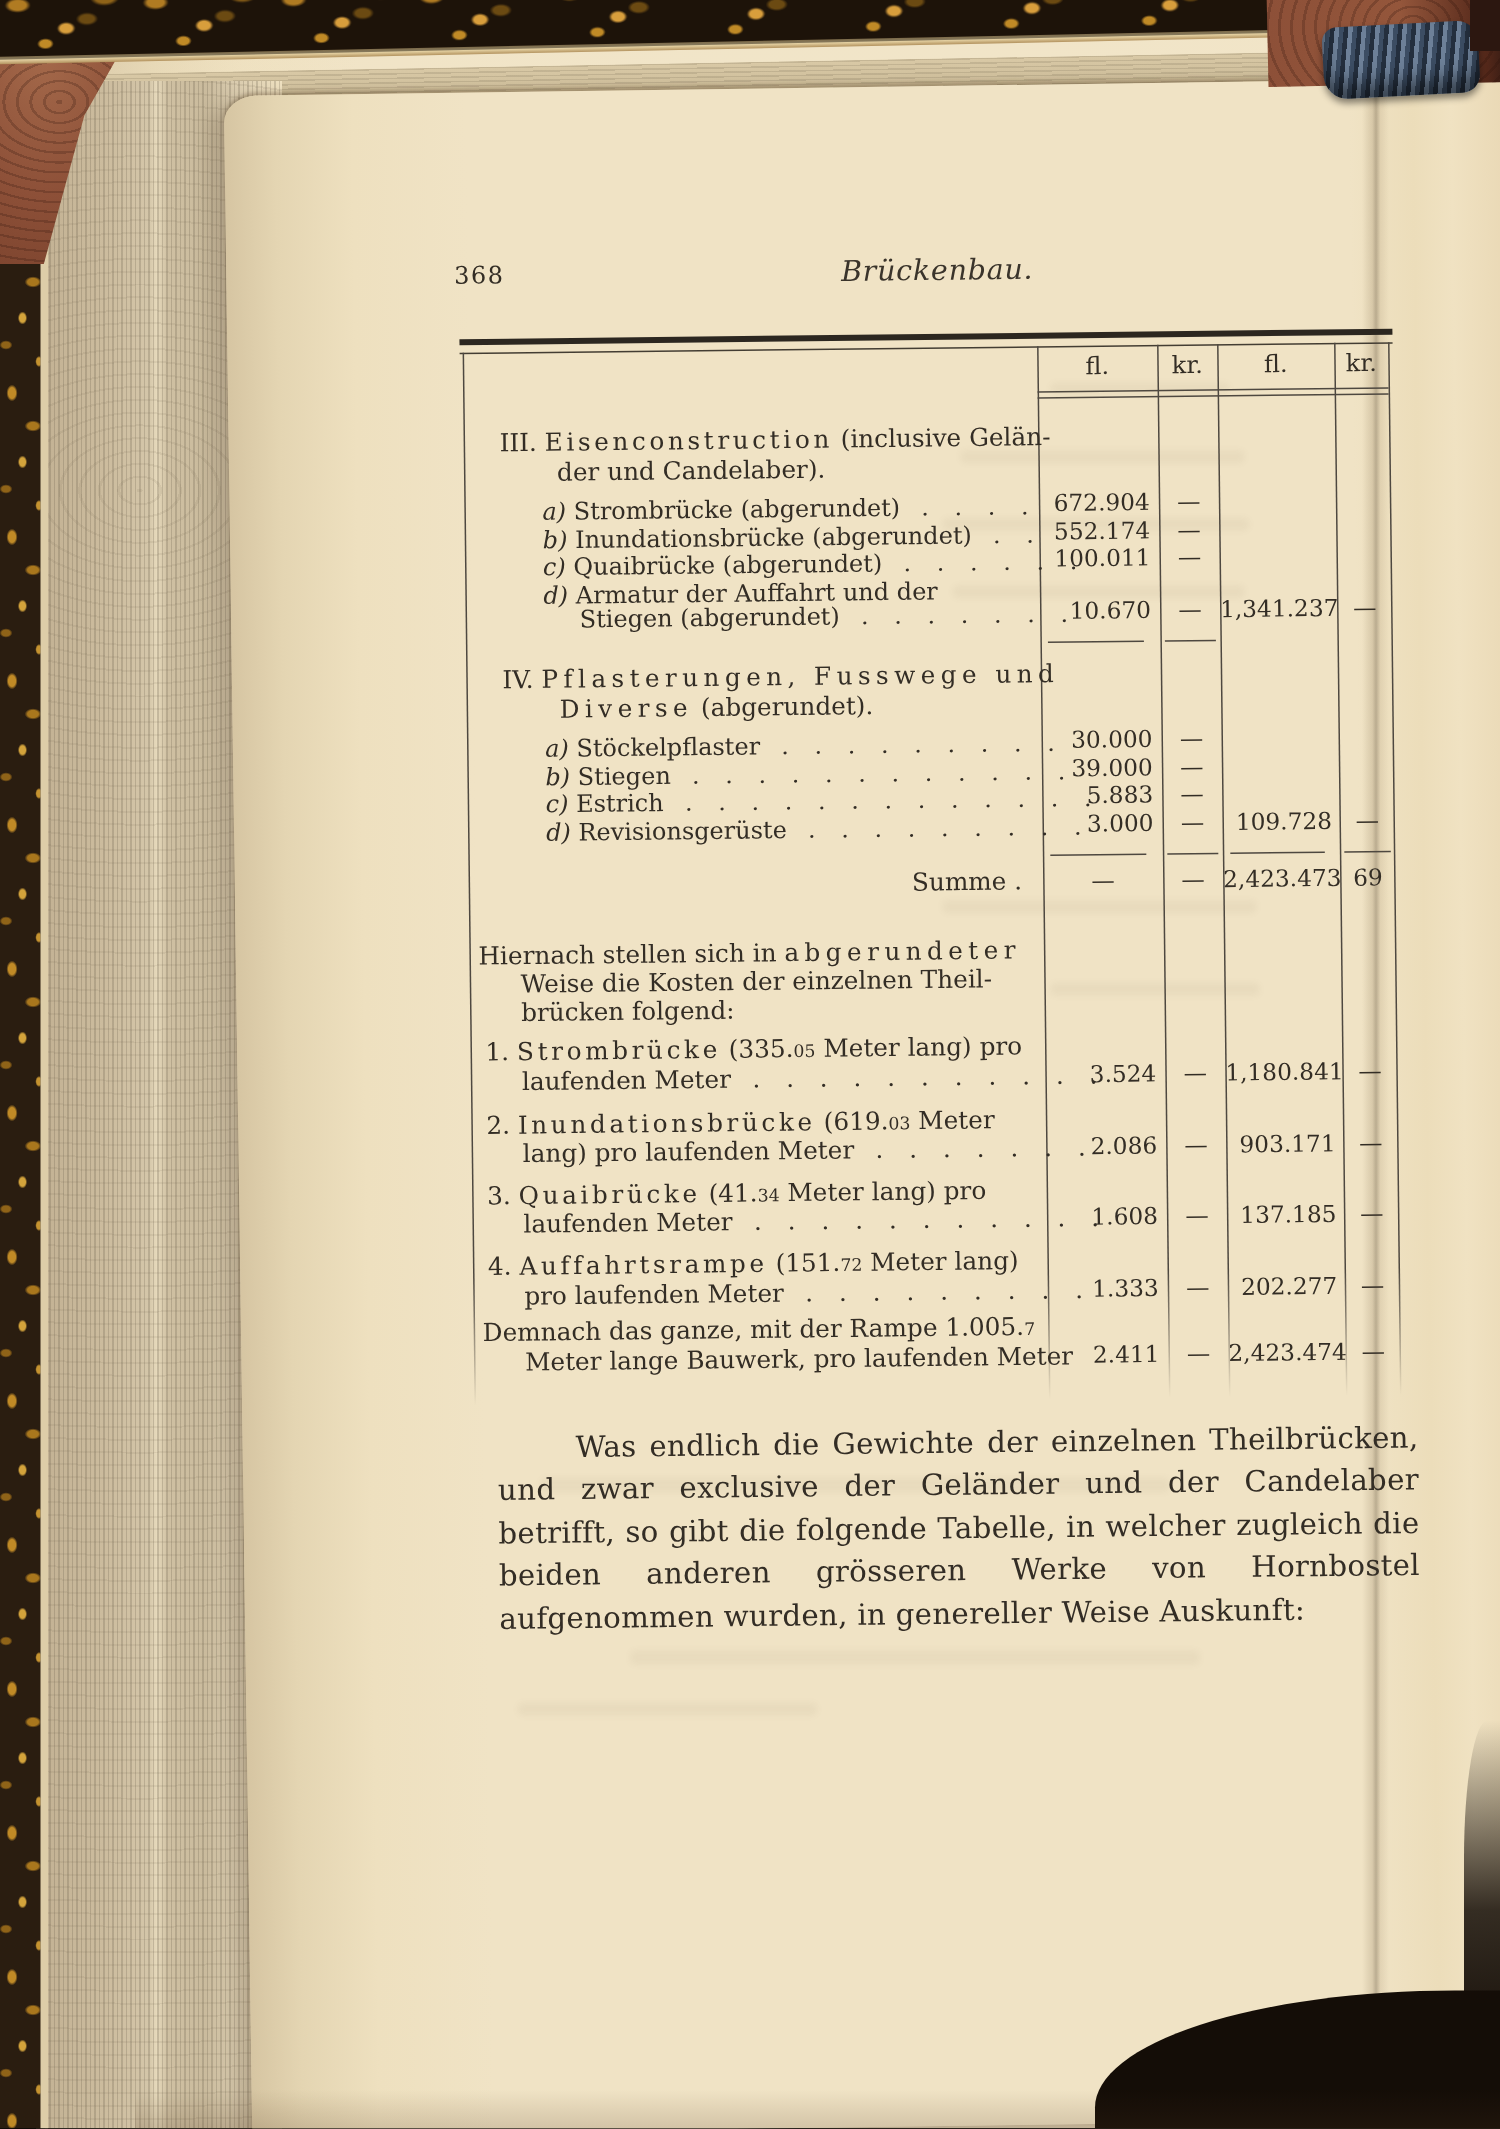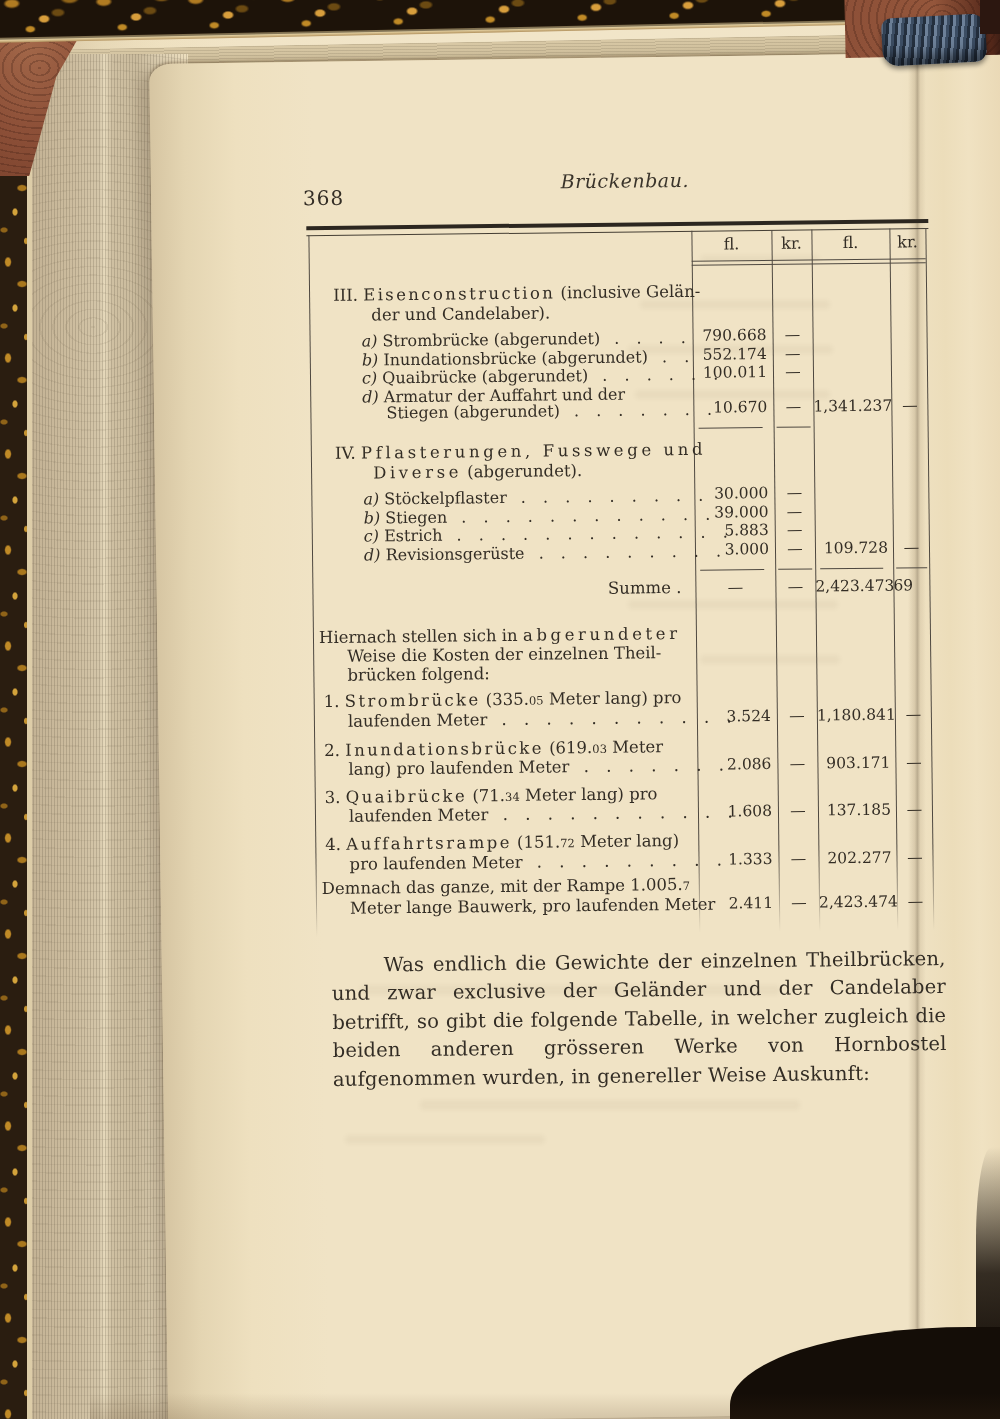--- a/index.html
+++ b/index.html
@@ -76,21 +76,21 @@
     border-top-left-radius:60% 40%;
     background:linear-gradient(180deg, rgba(20,13,7,0) 0, rgba(20,13,7,.85) 55%, #140d07 100%);}
   .bottom-shade{position:absolute;left:90px;bottom:0;width:910px;height:26px;
     background:linear-gradient(180deg, rgba(80,55,30,0), rgba(80,55,30,.18));}
 
   .ghost{position:absolute;background:#6f5e42;opacity:.055;filter:blur(2px);border-radius:4px;}
 
   
   #content{position:absolute;inset:0;transform:rotate(-0.65deg);transform-origin:500px 640px;
            color:var(--ink,#332d25);}
-  #page-num{position:absolute;left:308px;top:184px;font-size:20px;letter-spacing:1px;}
+  #page-num{position:absolute;left:308px;top:172px;font-size:16px;letter-spacing:1px;}
   #running-title{position:absolute;left:470px;top:171px;width:320px;text-align:center;
                  font-style:italic;font-size:19px;letter-spacing:.5px;color:#3a342b;}
 
   #cost-table{position:absolute;left:313px;top:224px;width:618px;height:712px;}
   .hrule{position:absolute;background:#2c2720;}
   .rule-thick{left:-2px;top:0;width:622px;height:3.6px;}
   .rule-thin{left:-2px;top:8.6px;width:622px;height:1.3px;background:#433d33;}
   .vline{position:absolute;top:9px;width:1.3px;height:702px;
     background:linear-gradient(180deg, var(--rule,#4e4840) 0, var(--rule,#4e4840) 88%, rgba(78,72,64,0) 100%);}
   .hdr-dbl{position:absolute;left:383px;top:39px;width:234px;height:4.6px;
@@ -104,21 +104,21 @@
   .k-section .tline{line-height:20px;font-size:16.5px;}
   .k-item .tline{line-height:16.6px;font-size:16px;}
   .k-note .tline{line-height:19px;font-size:16.5px;}
   .k-num .tline{line-height:18.6px;font-size:16.5px;}
   .k-summe .tline{line-height:20px;font-size:16.5px;}
   .k-summe .tlabel{text-align:right;padding-right:14px;}
   .tc{flex:none;font-size:15.5px;line-height:17.6px;padding-bottom:1px;}
   .tc.c1{width:80px;text-align:right;padding-right:6px;}
   .tc.c2{width:40px;text-align:center;}
   .tc.c3{width:78px;text-align:right;padding-right:5px;}
-  .tc.c4{width:37px;text-align:left;}
+  .tc.c4{width:37px;text-align:center;}
   .tc.dash{text-align:center;padding-right:0;}
   .k-rule{height:9px;}
   .partline{height:1.3px;background:var(--rule,#4e4840);width:86%;margin:2px auto 0;}
   .seg.sp1{letter-spacing:2.4px;}
   .seg.sp2{letter-spacing:3.6px;}
   .seg.it{font-style:italic;}
   .seg.sm{font-size:11.5px;}
   .seg.dots{letter-spacing:3px;word-spacing:6px;}
 
   #closing-para{position:absolute;left:328px;top:930px;width:614px;
@@ -182,21 +182,21 @@
             </div>
             <div class="tc c1"></div>
             <div class="tc c2"></div>
             <div class="tc c3"></div>
             <div class="tc c4"></div>
           </div>
           <div class="trow k-item" style="margin-top: 6px;">
             <div class="tlabel">
               <div class="tline" style="padding-left: 52px;"><span class="seg it">a)</span><span class="seg"> Strombrücke (abgerundet)</span><span class="seg dots">   .  .  .  .</span></div>
             </div>
-            <div class="tc c1">790.668</div>
+            <div class="tc c1">672.904</div>
             <div class="tc c2 dash">—</div>
             <div class="tc c3"></div>
             <div class="tc c4"></div>
           </div>
           <div class="trow k-item">
             <div class="tlabel">
               <div class="tline" style="padding-left: 52px;"><span class="seg it">b)</span><span class="seg"> Inundationsbrücke (abgerundet)</span><span class="seg dots">  .  .</span></div>
             </div>
             <div class="tc c1">552.174</div>
             <div class="tc c2 dash">—</div>
@@ -329,21 +329,21 @@
               <div class="tline" style="padding-left: 10px;"><span class="seg">2. </span><span class="seg sp1">Inundationsbrücke</span><span class="seg">  (619.</span><span class="seg sm">03</span><span class="seg">  Meter</span></div>
               <div class="tline" style="padding-left: 34px;"><span class="seg">lang) pro laufenden Meter</span><span class="seg dots"> .  .  .  .  .  .  .</span></div>
             </div>
             <div class="tc c1">2.086</div>
             <div class="tc c2 dash">—</div>
             <div class="tc c3">903.171</div>
             <div class="tc c4 dash">—</div>
           </div>
           <div class="trow k-num" style="margin-top: 9px;">
             <div class="tlabel">
-              <div class="tline" style="padding-left: 10px;"><span class="seg">3. </span><span class="seg sp1">Quaibrücke</span><span class="seg">  (71.</span><span class="seg sm">34</span><span class="seg">  Meter  lang)  pro</span></div>
+              <div class="tline" style="padding-left: 10px;"><span class="seg">3. </span><span class="seg sp1">Quaibrücke</span><span class="seg">  (41.</span><span class="seg sm">34</span><span class="seg">  Meter  lang)  pro</span></div>
               <div class="tline" style="padding-left: 34px;"><span class="seg">laufenden Meter</span><span class="seg dots"> .  .  .  .  .  .  .  .  .  .  .</span></div>
             </div>
             <div class="tc c1">1.608</div>
             <div class="tc c2 dash">—</div>
             <div class="tc c3">137.185</div>
             <div class="tc c4 dash">—</div>
           </div>
           <div class="trow k-num" style="margin-top: 9px;">
             <div class="tlabel">
               <div class="tline" style="padding-left: 10px;"><span class="seg">4. </span><span class="seg sp1">Auffahrtsrampe</span><span class="seg"> (151.</span><span class="seg sm">72</span><span class="seg"> Meter  lang)</span></div>

